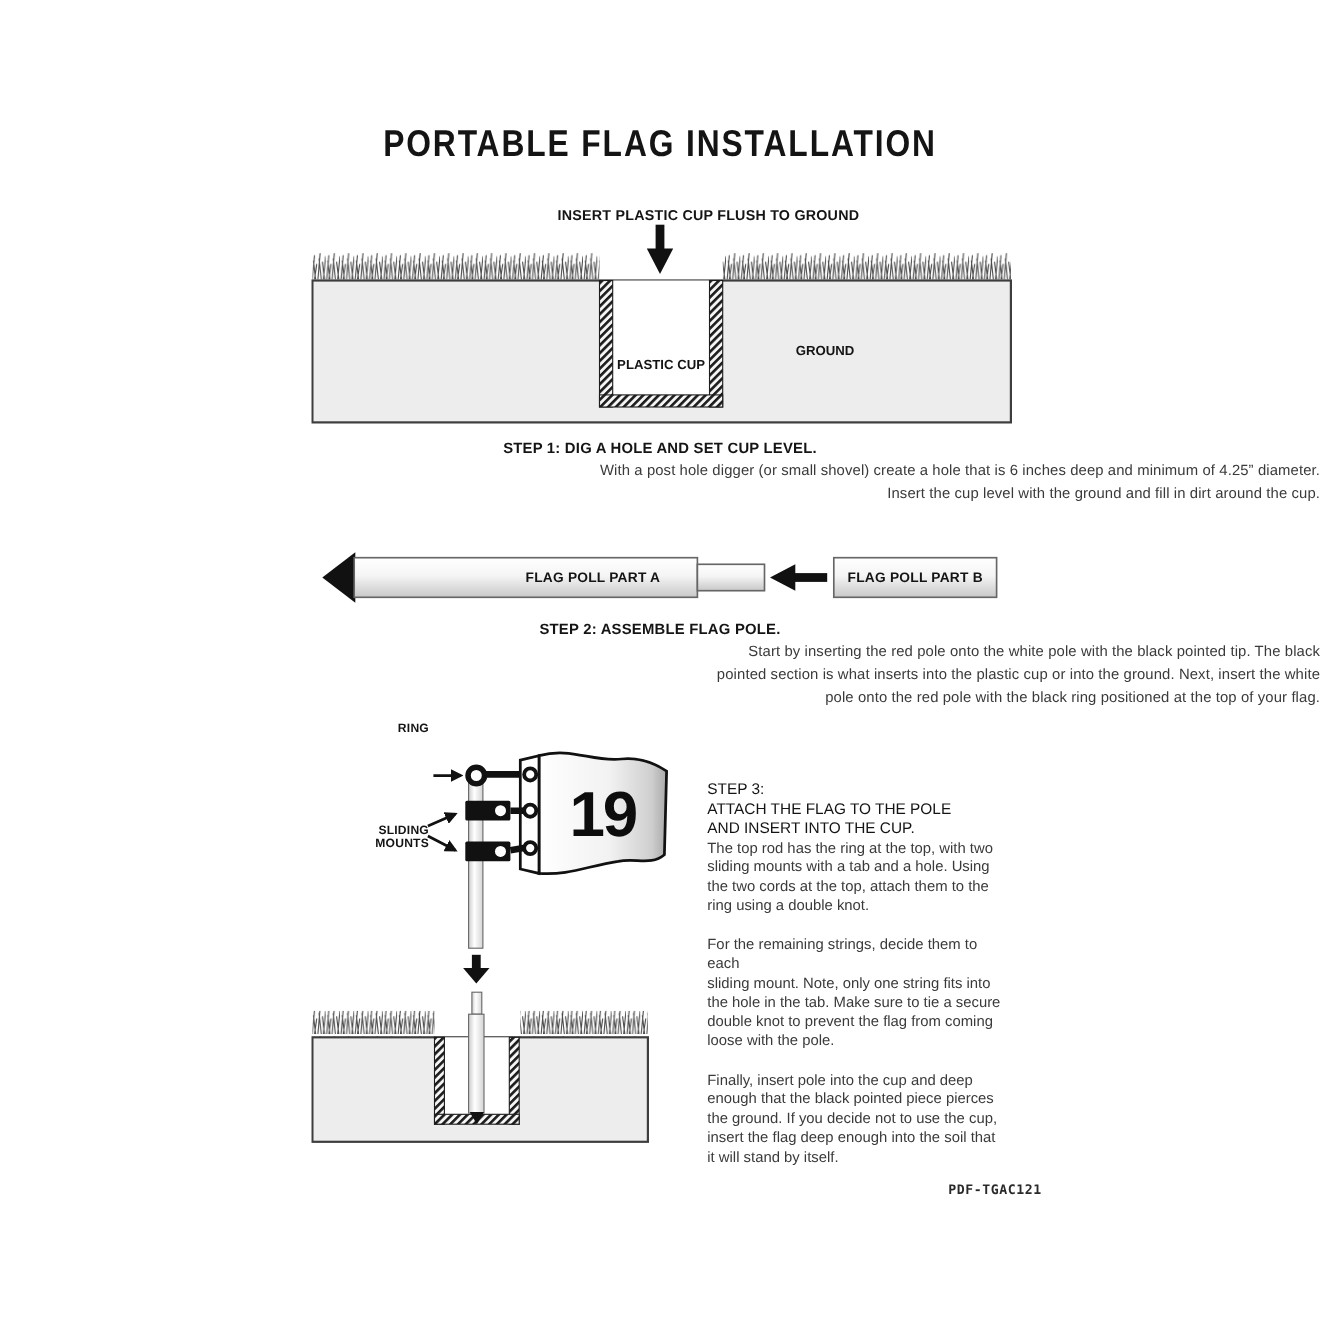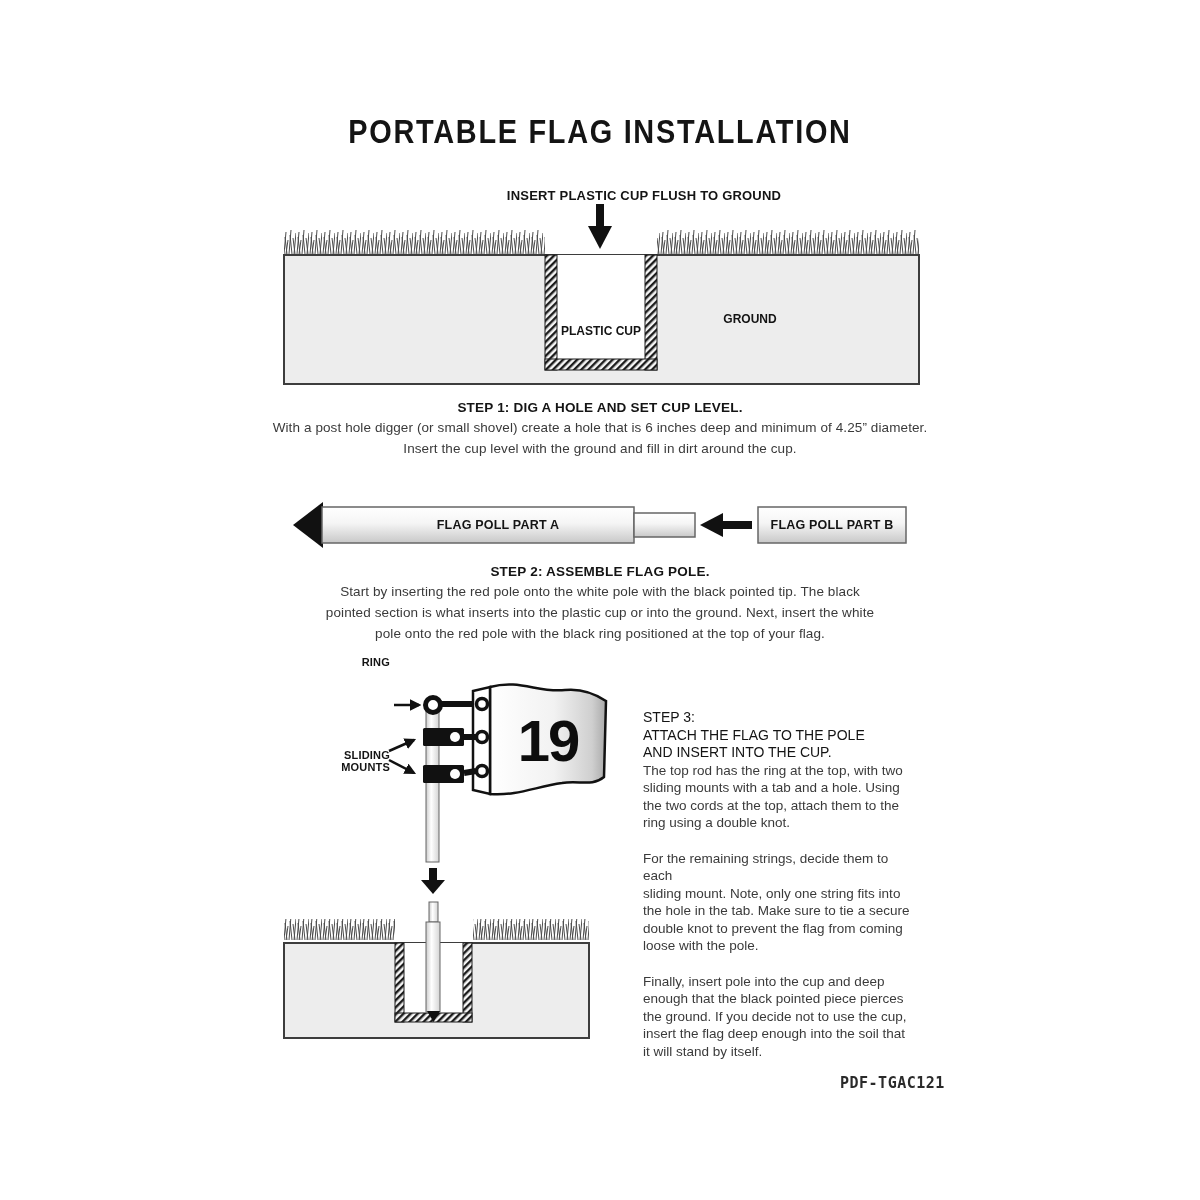--- a/index.html
+++ b/index.html
@@ -9,34 +9,34 @@
   }
   .abs{position:absolute;}
   .title{
     width:1200px;text-align:center;top:112px;left:0;
     font-size:34px;font-weight:bold;letter-spacing:2px;color:#141414;
     transform:scaleX(0.85);transform-origin:center;white-space:nowrap;
   }
   .diagram-label{font-weight:bold;font-size:13px;color:#141414;letter-spacing:0.2px;padding-left:44px;}
   .center{width:1200px;left:0;text-align:center;}
   .step-heading{font-weight:bold;font-size:13.5px;color:#141414;letter-spacing:0.2px;}
-  .body-line{font-size:13.5px;color:#3a3a3a;letter-spacing:0.1px;}
+  .body-line{font-size:13.5px;color:#3a3a3a;letter-spacing:0.1px;text-align:right;}
   .inlabel{font-weight:bold;font-size:12px;color:#141414;text-align:center;}
   .pole-label{font-weight:bold;font-size:12.5px;color:#141414;text-align:center;letter-spacing:0.2px;}
   .small-callout{font-weight:bold;font-size:11px;color:#141414;text-align:right;letter-spacing:0.2px;}
   .flag-number{
     font-weight:bold;font-size:58px;line-height:1;color:#0d0d0d;text-align:center;
     letter-spacing:-2px;
   }
   .col3{width:274px;}
   .col3 .h{font-weight:normal;font-size:14px;line-height:17.5px;color:#141414;}
   .col3 .p{font-size:13.5px;line-height:17.5px;color:#3a3a3a;margin:0;}
   .col3 .gap{height:18px;}
   .footer-code{
-    font-size:15px;font-weight:bold;letter-spacing:0.5px;color:#2a2a2a;text-align:left;
+    font-size:12px;font-weight:bold;letter-spacing:0.5px;color:#2a2a2a;text-align:right;
     font-family:"DejaVu Sans Mono", monospace;
   }
   svg{display:block;}
 </style>
 </head>
 <body>
 
 <div class="page">
 
   <svg width="0" height="0" style="position:absolute" aria-hidden="true">
@@ -99,21 +99,21 @@
   <svg class="abs" style="left:283px;top:498px;" width="645" height="56" viewBox="0 0 645 56">
     <polygon points="10,27 40,4 40,50" fill="#111"></polygon>
     <rect x="39" y="9" width="312" height="36" fill="url(#poleV)" stroke="#666" stroke-width="1.5"></rect>
     <rect x="351" y="15" width="61" height="24" fill="url(#poleV)" stroke="#666" stroke-width="1.5"></rect>
     <g>
       <polygon points="417,27 440,15 440,39" fill="#111"></polygon>
       <rect x="439" y="23" width="30" height="8" fill="#111"></rect>
     </g>
     <rect x="475" y="9" width="148" height="36" fill="url(#poleV)" stroke="#666" stroke-width="1.5"></rect>
   </svg>
-  <div class="abs pole-label" style="left:322px;top:518px;width:352px;">FLAG POLL PART A</div>
+  <div class="abs pole-label" style="left:322px;top:518px;width:352px;padding-left:41px;">FLAG POLL PART A</div>
   <div class="abs pole-label" style="left:758px;top:518px;width:148px;">FLAG POLL PART B</div>
 
   <div class="abs center step-heading" style="top:564px;">STEP 2: ASSEMBLE FLAG POLE.</div>
   <div class="abs center body-line" style="top:605px;">pointed section is what inserts into the plastic cup or into the ground. Next, insert the white</div>
   <div class="abs center body-line" style="top:584px;">Start by inserting the red pole onto the white pole with the black pointed tip.  The black</div>
   <div class="abs center body-line" style="top:626px;">pole onto the red pole with the black ring positioned at the top of your flag.</div>
 
   <svg class="abs" style="left:283px;top:680px;" width="340" height="380" viewBox="0 0 340 380">
 
     <rect x="143" y="30" width="13" height="152" fill="url(#poleH)" stroke="#666" stroke-width="1"></rect>

